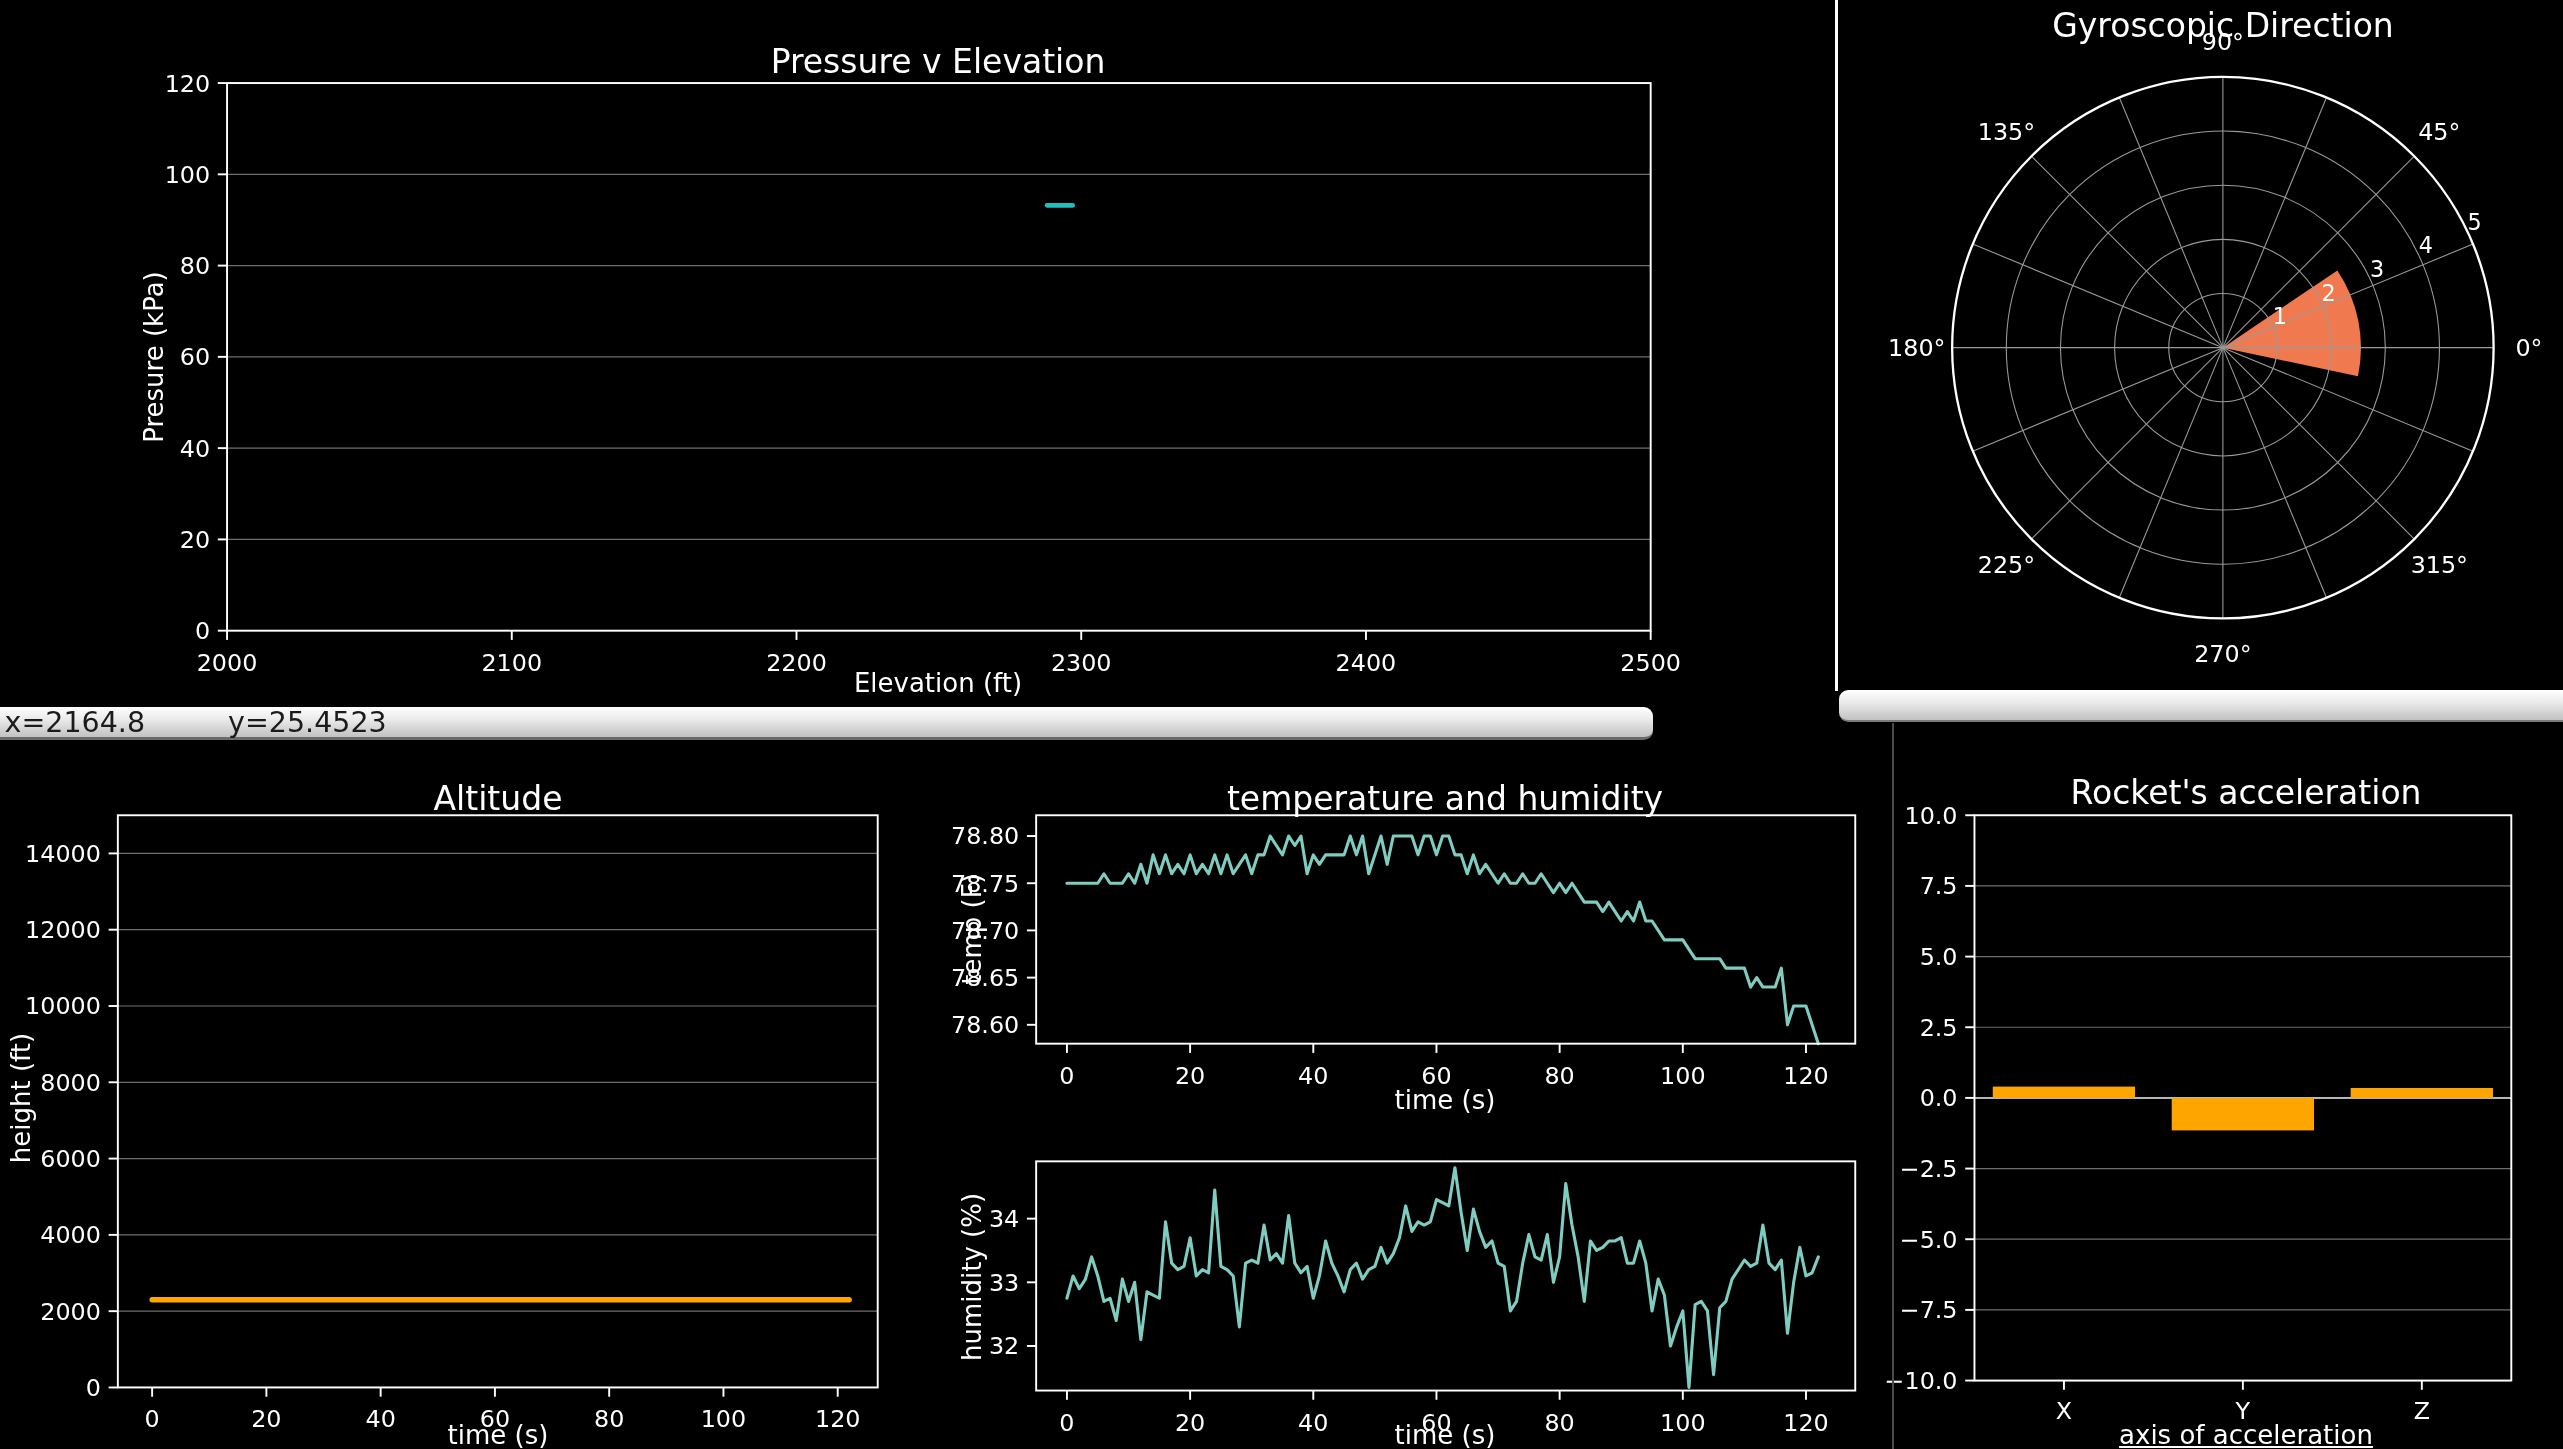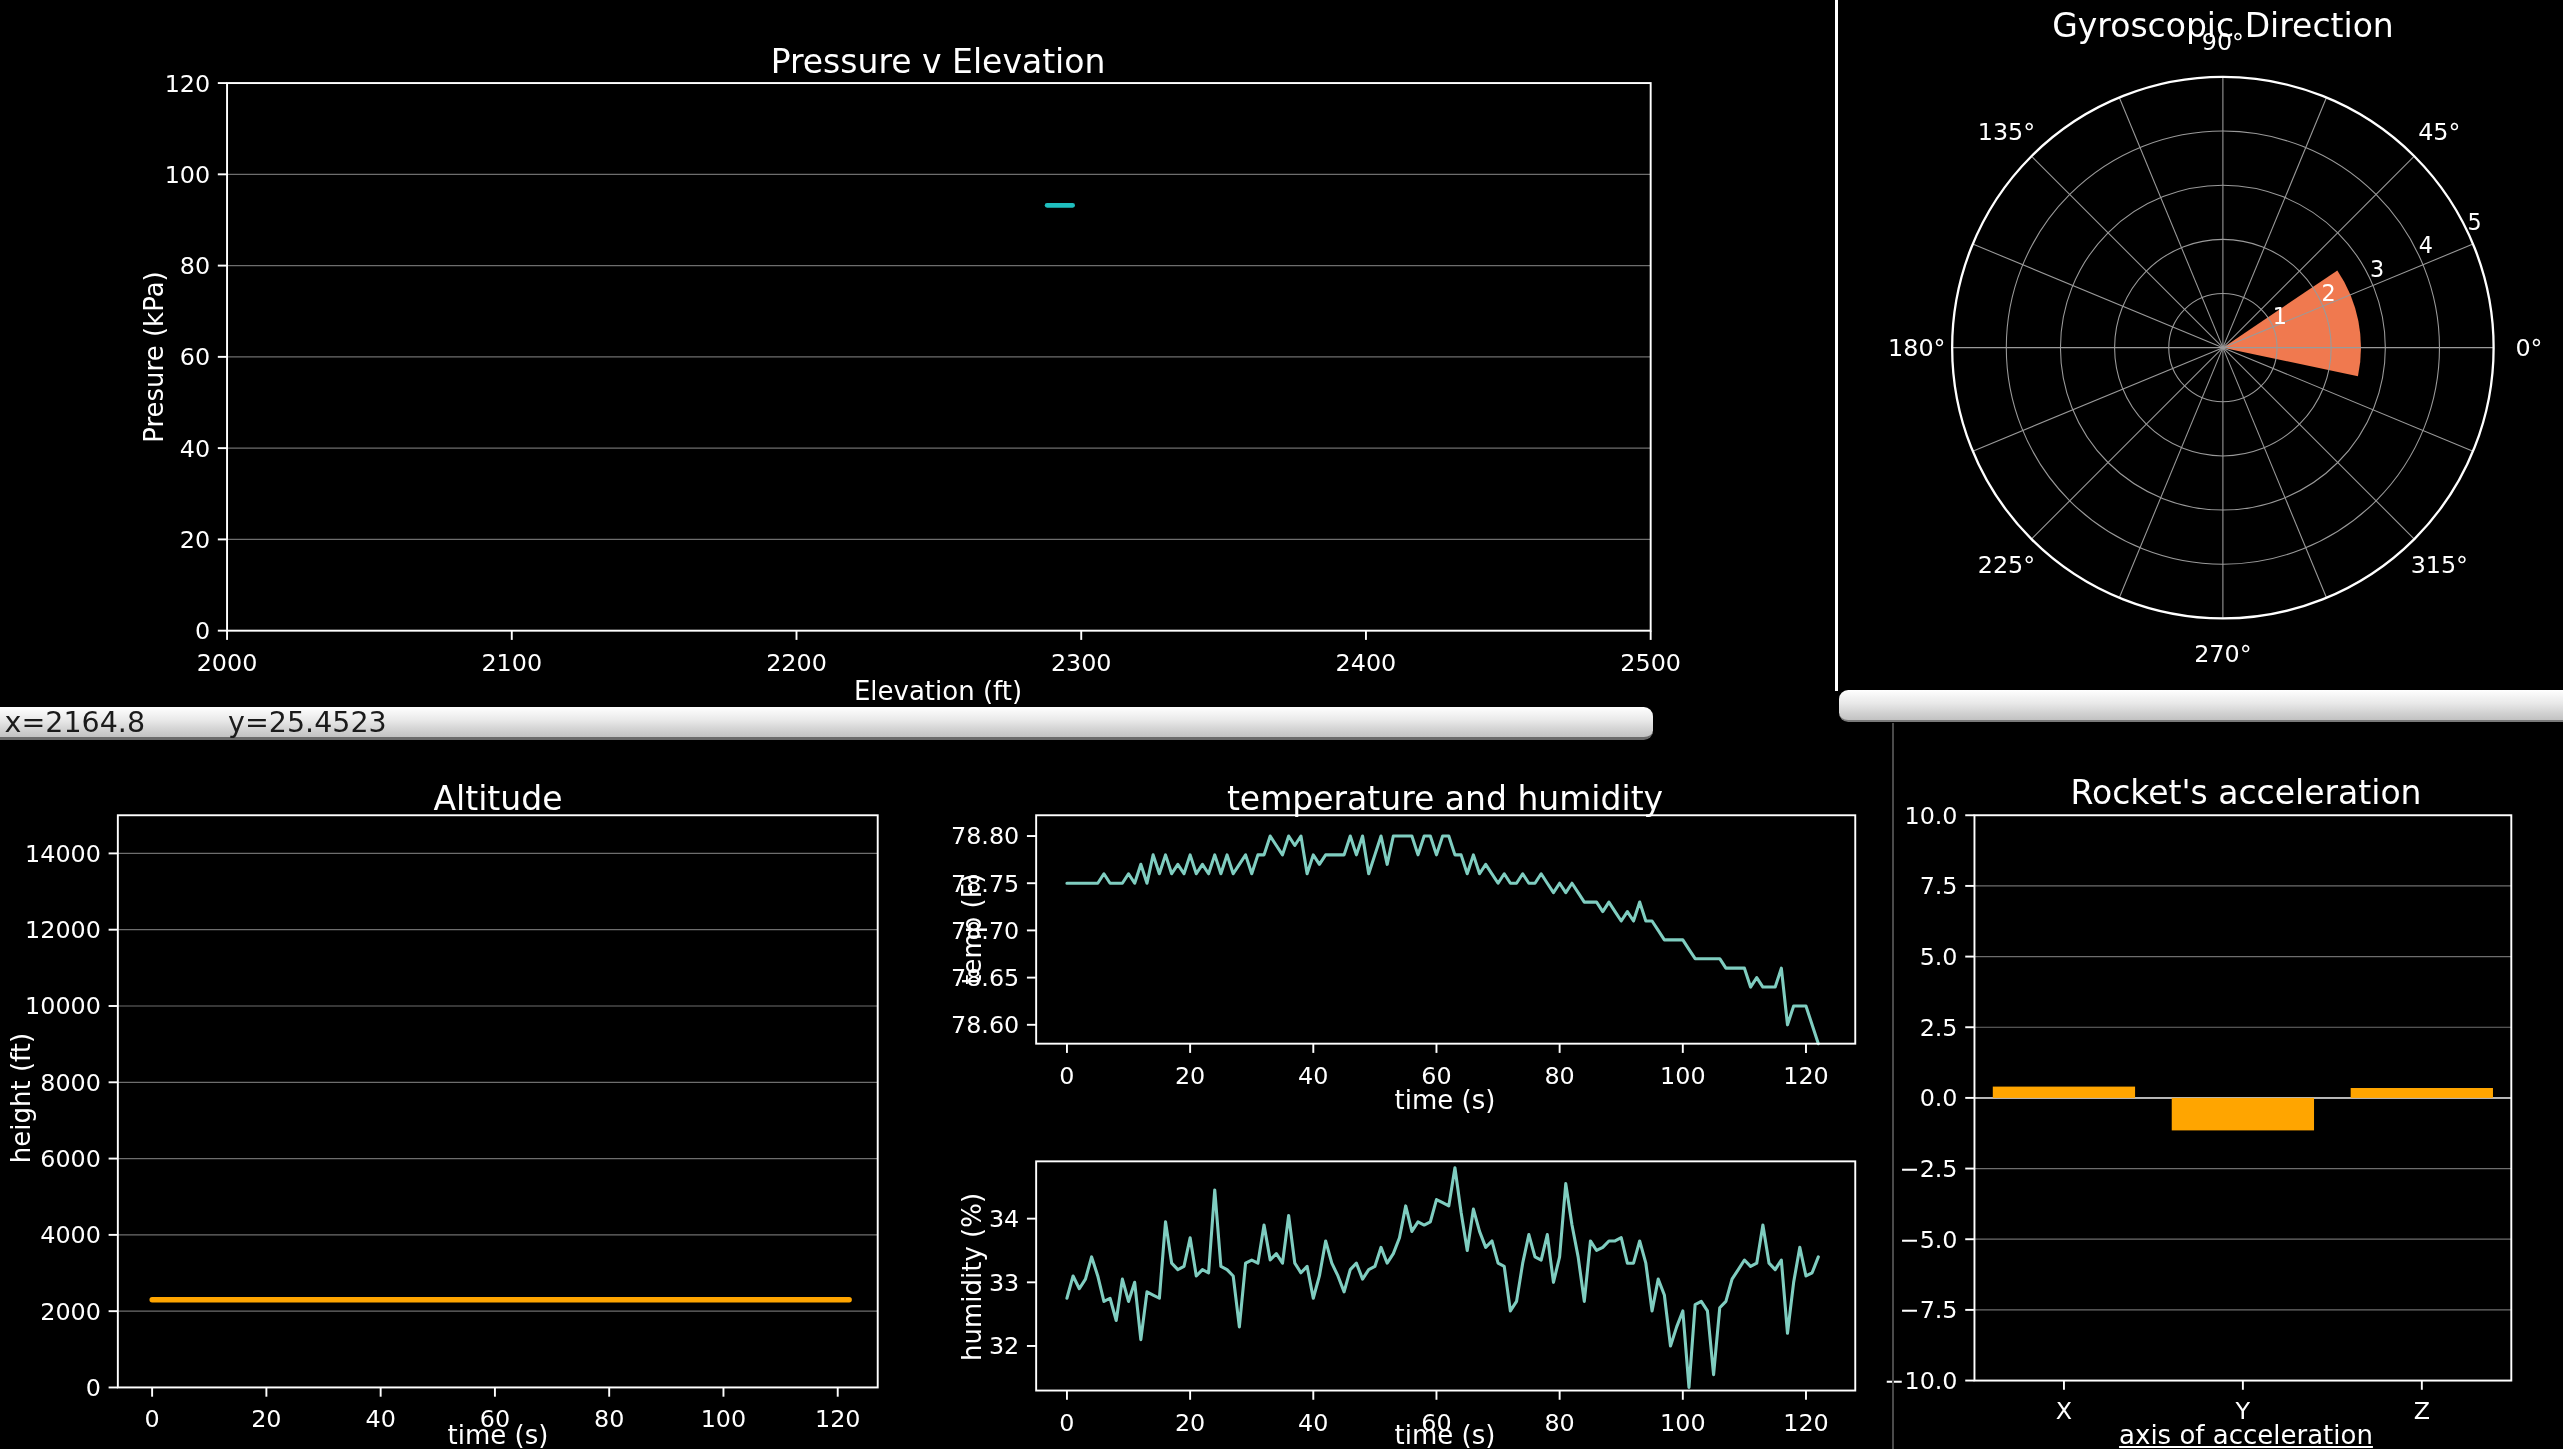--- a/index.html
+++ b/index.html
@@ -234,21 +234,21 @@
       <line x1="2555" y1="1060" x2="2567" y2="1060" stroke="#ffffff" stroke-width="2.5"></line>
       <text x="2545" y="1071" font-size="31" text-anchor="end" fill="#fff">10.0</text>
     </g>
   </svg>
 
 <div id="sep-polar-left" class="separator"></div>
 <div id="sep-accel-left" class="separator"></div>
 
 <div class="lbl fig-title" style="left:938px;top:61px;">Pressure v Elevation</div>
 <div class="lbl ax-label rot" style="left:154px;top:357px;">Presure (kPa)</div>
-<div class="lbl ax-label" style="left:938px;top:683px;margin-top:8px;">Elevation (ft)</div>
+<div class="lbl ax-label" style="left:938px;top:683px;">Elevation (ft)</div>
 
 <div class="lbl fig-title" style="left:2223px;top:25.4px;">Gyroscopic Direction</div>
 
 <div class="lbl fig-title" style="left:498px;top:798px;">Altitude</div>
 <div class="lbl ax-label rot" style="left:21px;top:1098px;">height (ft)</div>
 <div class="lbl ax-label" style="left:498px;top:1435px;">time (s)</div>
 
 <div class="lbl fig-title" style="left:1445px;top:798px;">temperature and humidity</div>
 <div class="lbl ax-label rot" style="left:972px;top:929px;">temp (F)</div>
 <div class="lbl ax-label" style="left:1445px;top:1100px;">time (s)</div>

